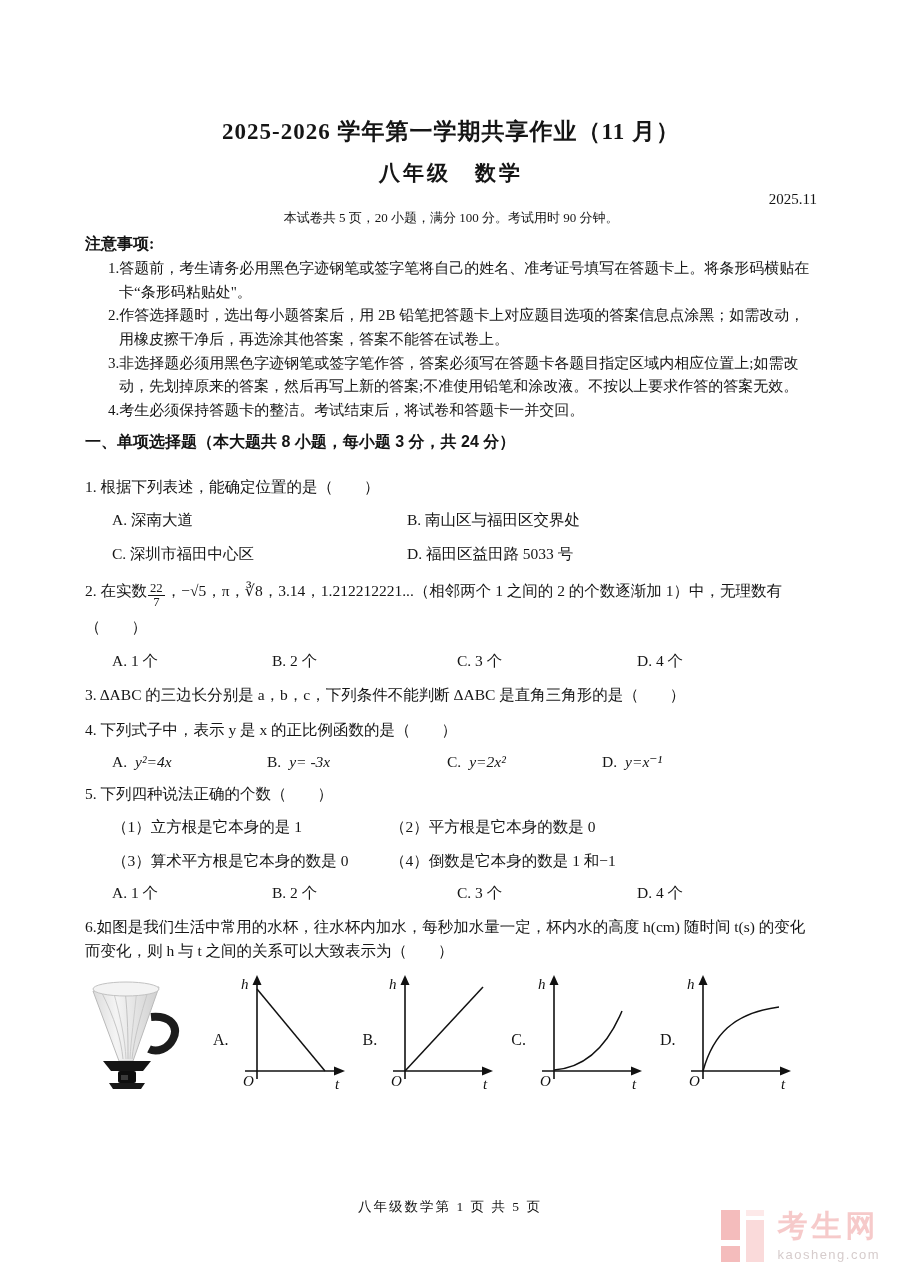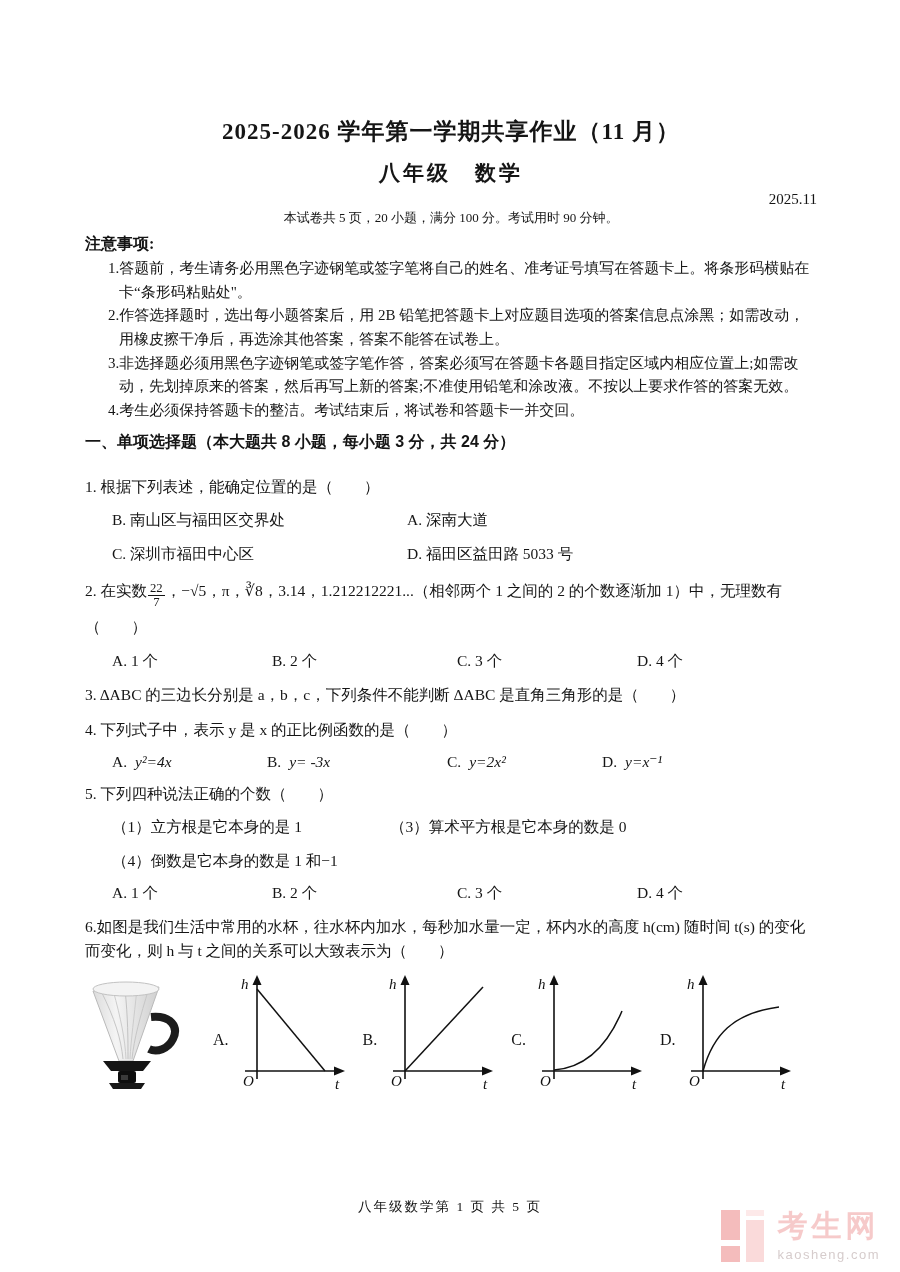--- a/index.html
+++ b/index.html
@@ -67,22 +67,22 @@
     <div class="notice-item">2.作答选择题时，选出每小题答案后，用 2B 铅笔把答题卡上对应题目选项的答案信息点涂黑；如需改动，用橡皮擦干净后，再选涂其他答案，答案不能答在试卷上。</div>
     <div class="notice-item">3.非选择题必须用黑色字迹钢笔或签字笔作答，答案必须写在答题卡各题目指定区域内相应位置上;如需改动，先划掉原来的答案，然后再写上新的答案;不准使用铅笔和涂改液。不按以上要求作答的答案无效。</div>
     <div class="notice-item">4.考生必须保持答题卡的整洁。考试结束后，将试卷和答题卡一并交回。</div>
   </div>
 
   <div class="sec-head">一、单项选择题（本大题共 8 小题，每小题 3 分，共 24 分）</div>
 
   <div class="q">
     <div class="stem">1. 根据下列表述，能确定位置的是（　　）</div>
     <div class="opts2">
+      <span>A. 深南大道</span>
       <span>B. 南山区与福田区交界处</span>
-      <span>A. 深南大道</span>
       <span>C. 深圳市福田中心区</span>
       <span>D. 福田区益田路 5033 号</span>
     </div>
   </div>
 
   <div class="q">
     <div class="stem">
       <span>2. 在实数</span><span class="frac"><span class="num">22</span><span class="den">7</span></span><span>，−√5，π，∛8，3.14，1.212212221...（相邻两个 1 之间的 2 的个数逐渐加 1）中，无理数有（　　）</span>
     </div>
     <div class="opts4">
@@ -104,20 +104,21 @@
       <span class="opt-pair"><span>B.</span><span class="mi">y= -3x</span></span>
       <span class="opt-pair"><span>C.</span><span class="mi">y=2x²</span></span>
       <span class="opt-pair"><span>D.</span><span class="mi">y=x⁻¹</span></span>
     </div>
   </div>
 
   <div class="q">
     <div class="stem">5. 下列四种说法正确的个数（　　）</div>
     <div class="stmts">
       <span>（1）立方根是它本身的是 1</span>
+      <span>（2）平方根是它本身的数是 0</span>
       <span>（3）算术平方根是它本身的数是 0</span>
       <span>（4）倒数是它本身的数是 1 和−1</span>
     </div>
     <div class="opts4">
       <span>A. 1 个</span>
       <span>B. 2 个</span>
       <span>C. 3 个</span>
       <span>D. 4 个</span>
     </div>
   </div>

